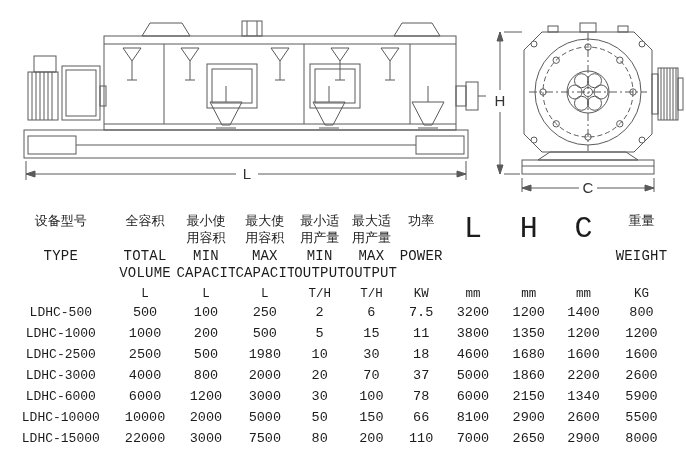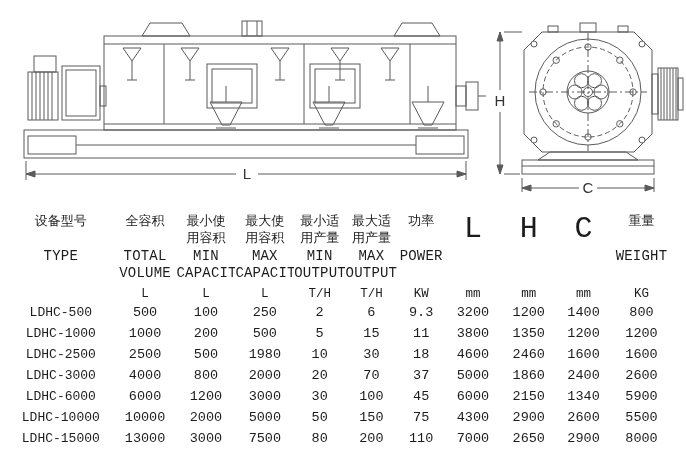--- a/index.html
+++ b/index.html
@@ -252,21 +252,21 @@
       </tr>
     </thead>
     <tbody>
         <tr>
           <td class="model-cell">LDHC-500</td>
           <td class="value-cell">500</td>
           <td class="value-cell">100</td>
           <td class="value-cell">250</td>
           <td class="value-cell">2</td>
           <td class="value-cell">6</td>
-          <td class="value-cell">9.3</td>
+          <td class="value-cell">7.5</td>
           <td class="value-cell">3200</td>
           <td class="value-cell">1200</td>
           <td class="value-cell">1400</td>
           <td class="value-cell">800</td>
         </tr>
         <tr>
           <td class="model-cell">LDHC-1000</td>
           <td class="value-cell">1000</td>
           <td class="value-cell">200</td>
           <td class="value-cell">500</td>
@@ -280,66 +280,66 @@
         </tr>
         <tr>
           <td class="model-cell">LDHC-2500</td>
           <td class="value-cell">2500</td>
           <td class="value-cell">500</td>
           <td class="value-cell">1980</td>
           <td class="value-cell">10</td>
           <td class="value-cell">30</td>
           <td class="value-cell">18</td>
           <td class="value-cell">4600</td>
-          <td class="value-cell">2460</td>
+          <td class="value-cell">1680</td>
           <td class="value-cell">1600</td>
           <td class="value-cell">1600</td>
         </tr>
         <tr>
           <td class="model-cell">LDHC-3000</td>
           <td class="value-cell">4000</td>
           <td class="value-cell">800</td>
           <td class="value-cell">2000</td>
           <td class="value-cell">20</td>
           <td class="value-cell">70</td>
           <td class="value-cell">37</td>
           <td class="value-cell">5000</td>
           <td class="value-cell">1860</td>
-          <td class="value-cell">2400</td>
+          <td class="value-cell">2200</td>
           <td class="value-cell">2600</td>
         </tr>
         <tr>
           <td class="model-cell">LDHC-6000</td>
           <td class="value-cell">6000</td>
           <td class="value-cell">1200</td>
           <td class="value-cell">3000</td>
           <td class="value-cell">30</td>
           <td class="value-cell">100</td>
-          <td class="value-cell">45</td>
+          <td class="value-cell">78</td>
           <td class="value-cell">6000</td>
           <td class="value-cell">2150</td>
           <td class="value-cell">1340</td>
           <td class="value-cell">5900</td>
         </tr>
         <tr>
           <td class="model-cell">LDHC-10000</td>
           <td class="value-cell">10000</td>
           <td class="value-cell">2000</td>
           <td class="value-cell">5000</td>
           <td class="value-cell">50</td>
           <td class="value-cell">150</td>
-          <td class="value-cell">75</td>
-          <td class="value-cell">4300</td>
+          <td class="value-cell">66</td>
+          <td class="value-cell">8100</td>
           <td class="value-cell">2900</td>
           <td class="value-cell">2600</td>
           <td class="value-cell">5500</td>
         </tr>
         <tr>
           <td class="model-cell">LDHC-15000</td>
-          <td class="value-cell">13000</td>
+          <td class="value-cell">22000</td>
           <td class="value-cell">3000</td>
           <td class="value-cell">7500</td>
           <td class="value-cell">80</td>
           <td class="value-cell">200</td>
           <td class="value-cell">110</td>
           <td class="value-cell">7000</td>
           <td class="value-cell">2650</td>
           <td class="value-cell">2900</td>
           <td class="value-cell">8000</td>
         </tr>

